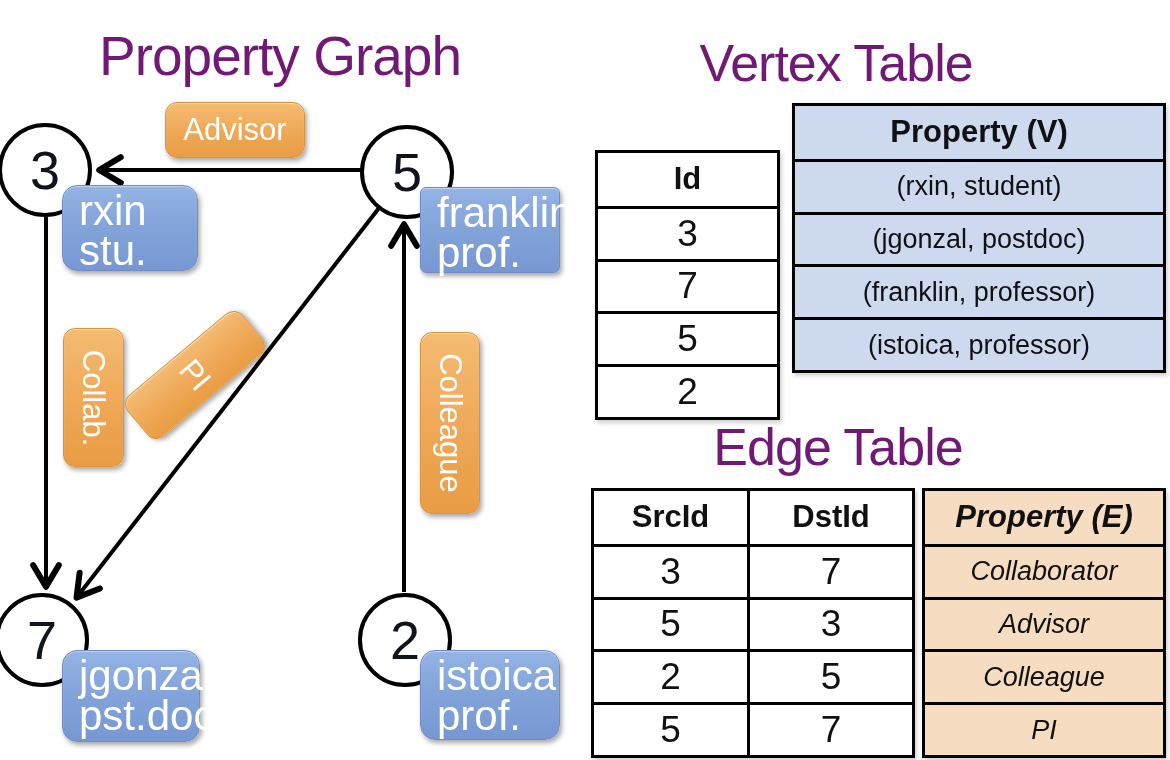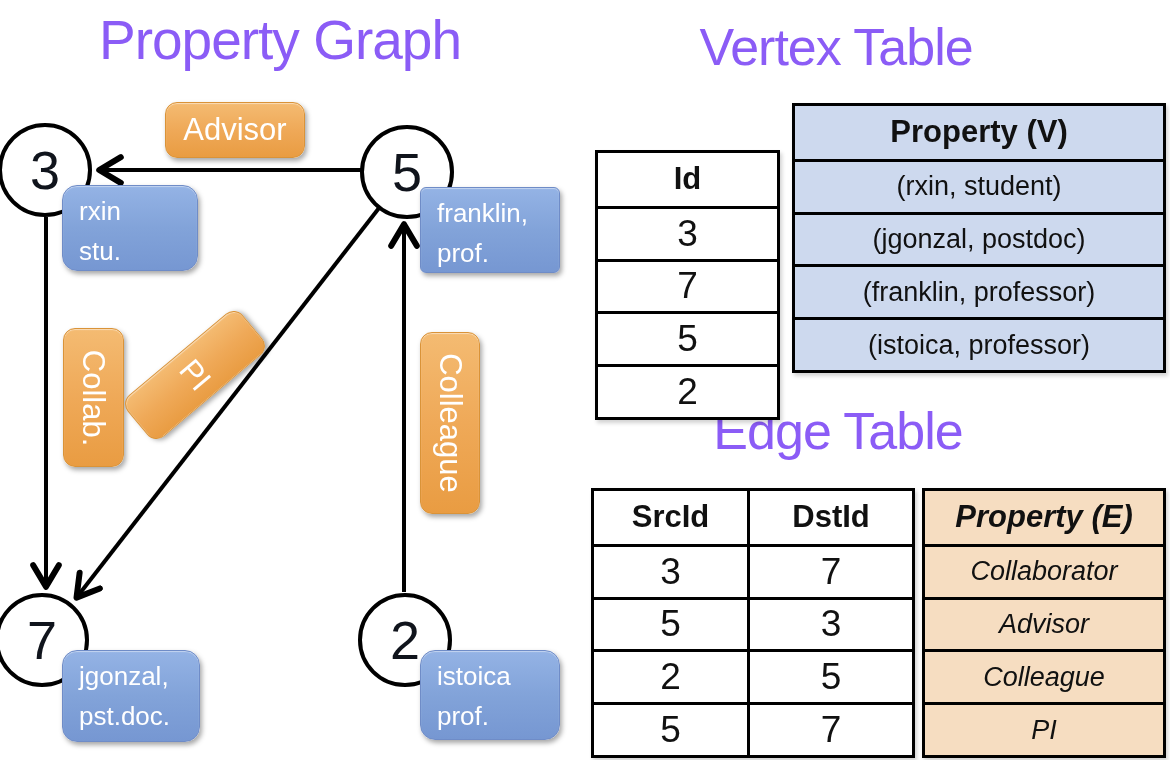--- a/index.html
+++ b/index.html
@@ -1,32 +1,32 @@
 <!DOCTYPE html>
 <html><head>
 <meta charset="utf-8">
 <style>
   html,body{margin:0;padding:0;background:#fff;}
   #page{position:relative;width:1170px;height:760px;background:#fff;overflow:hidden;
         font-family:"Liberation Sans",sans-serif;color:#111;}
 
   .big-title{position:absolute;text-align:center;font-size:52px;font-weight:400;
-             letter-spacing:-1px;color:#8b5cf6;white-space:nowrap;}
+             letter-spacing:-1px;color:#701a75;white-space:nowrap;margin-top:16px;}
 
   
   .node{position:absolute;width:86px;height:86px;border:4px solid #000;border-radius:50%;
         background:#fff;display:flex;align-items:center;justify-content:center;
         font-size:54px;color:#10141c;z-index:3;}
 
   
   .vbox{position:absolute;border-radius:15px;z-index:4;
         background:linear-gradient(180deg,#94b3e5 0%,#82a3d9 50%,#7697d2 100%);
         border:1px solid #6f8cc7;
         box-shadow:2px 3px 5px rgba(0,0,0,.35), inset 0 1px 1px rgba(255,255,255,.45);
-        color:#fff;font-size:26px;line-height:40px;padding:5px 0 0 16px;box-sizing:border-box;}
+        color:#fff;font-size:42px;line-height:40px;padding:5px 0 0 16px;box-sizing:border-box;}
 
   
   .ebox{position:absolute;border-radius:12px;z-index:4;
         background:linear-gradient(180deg,#f4bb72 0%,#efa958 50%,#e99c42 100%);
         border:1px solid #da9338;
         box-shadow:2px 3px 5px rgba(0,0,0,.35), inset 0 1px 1px rgba(255,255,255,.5);
         color:#fff;display:flex;align-items:center;justify-content:center;
         font-size:31px;}
   .ebox .vtext{transform:rotate(90deg);white-space:nowrap;}
 

